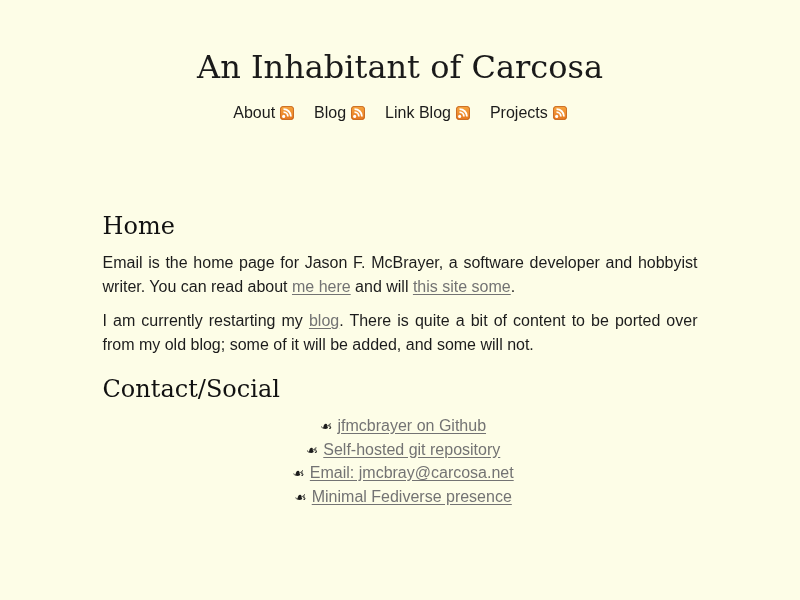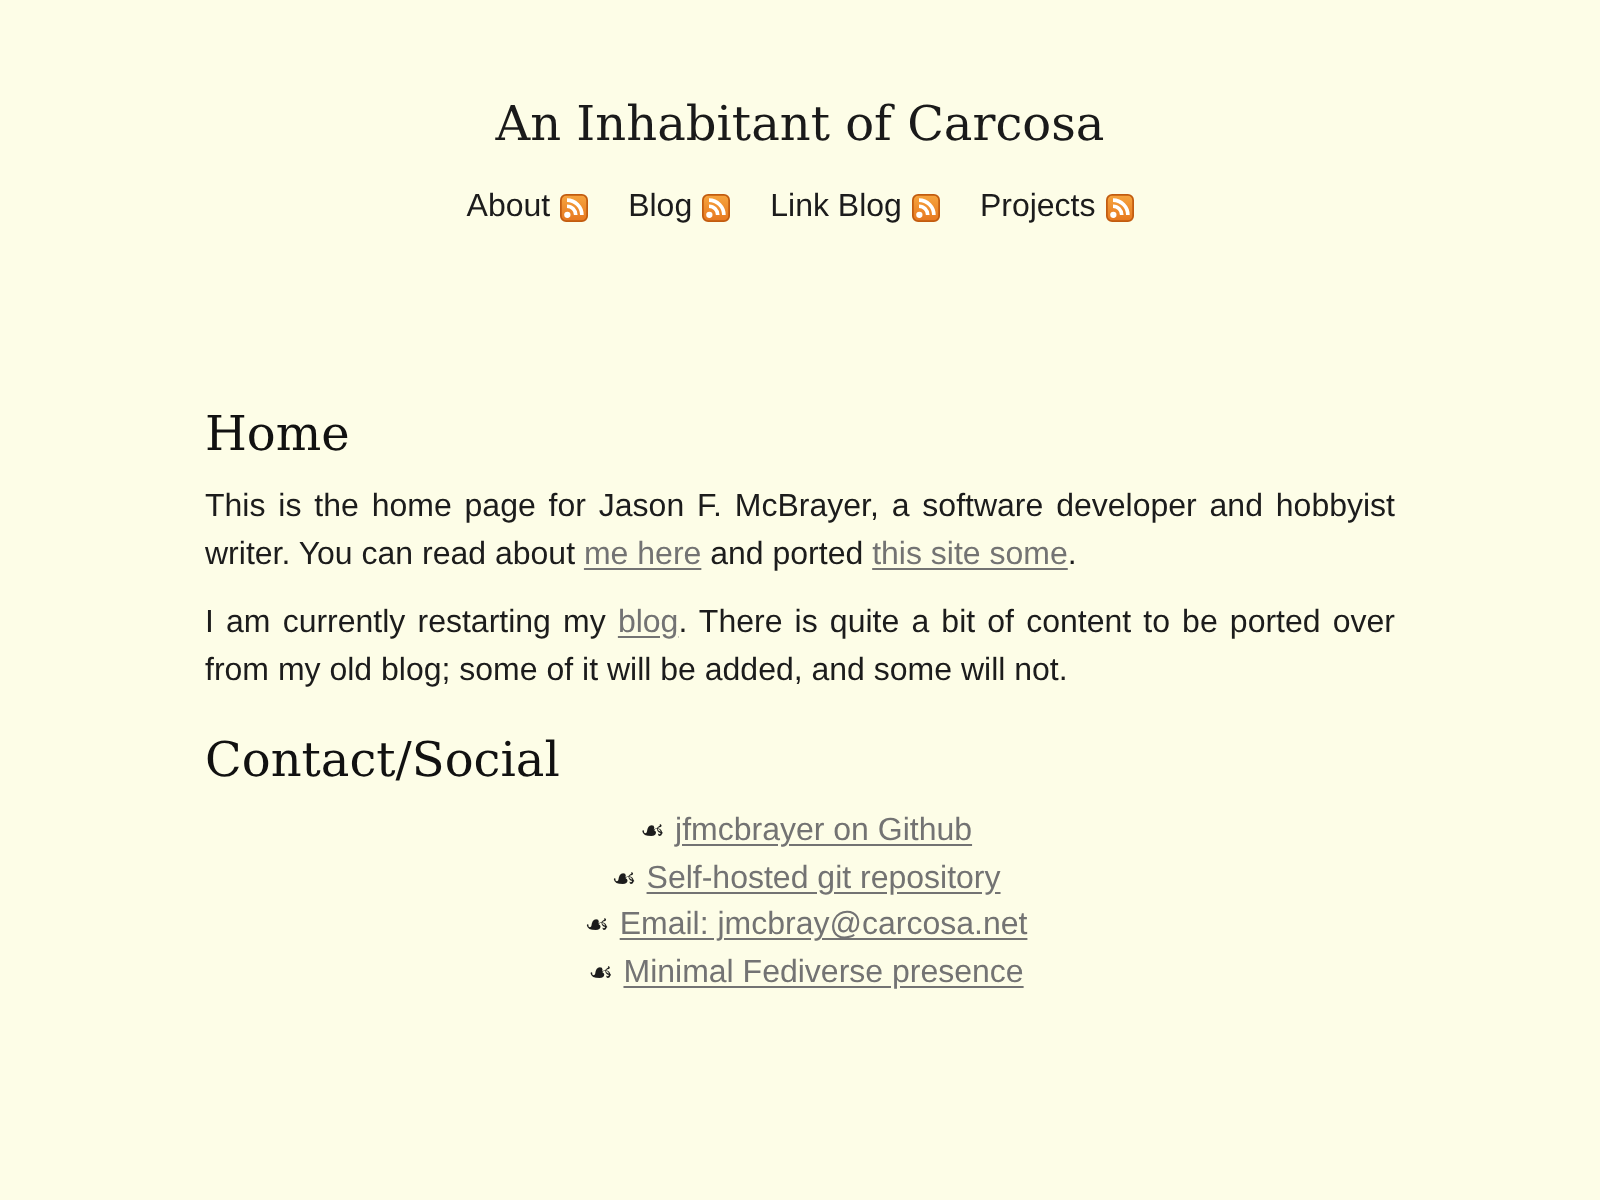--- a/index.html
+++ b/index.html
@@ -12,21 +12,21 @@
     overflow: hidden;
   }
   .page {
     width: 595px;
     margin: 0 auto;
     padding-top: 48px;
   }
   h1.site-title {
     font-family: "DejaVu Serif", serif;
     font-weight: normal;
-    font-size: 24px;
+    font-size: 32px;
     line-height: 1.2;
     text-align: center;
     color: #1A1A1A;
     margin-bottom: 18px;
   }
   nav.main-nav {
     display: flex;
     justify-content: center;
     align-items: center;
     gap: 20px;
@@ -145,21 +145,21 @@
             <path d="M4 3.5 A8.5 8.5 0 0 1 12.5 12" stroke="#fff" stroke-width="2.1" fill="none"></path>
           </svg>
         </a>
     </div>
   </nav>
 
   <main>
 
     <h2 class="section-heading first-heading">Home</h2>
 
-    <p class="body-text"><span>This is the home page for Jason F. McBrayer, a software developer and hobbyist writer. You can read about </span><a class="text-link">me here</a><span> and ported </span><a class="text-link">this site some</a><span>.</span></p>
+    <p class="body-text"><span>Email is the home page for Jason F. McBrayer, a software developer and hobbyist writer. You can read about </span><a class="text-link">me here</a><span> and will </span><a class="text-link">this site some</a><span>.</span></p>
 
     <p class="body-text"><span>I am currently restarting my </span><a class="text-link">blog</a><span>. There is quite a bit of content to be ported over from my old blog; some of it will be added, and some will not.</span></p>
 
     <h2 class="section-heading second-heading">Contact/Social</h2>
 
     <ul class="contact-list">
       <li><span class="bullet">☙</span><a class="text-link">jfmcbrayer on Github</a></li>
       <li><span class="bullet">☙</span><a class="text-link">Self-hosted git repository</a></li>
       <li><span class="bullet">☙</span><a class="text-link">Email: jmcbray@carcosa.net</a></li>
       <li><span class="bullet">☙</span><a class="text-link">Minimal Fediverse presence</a></li>

